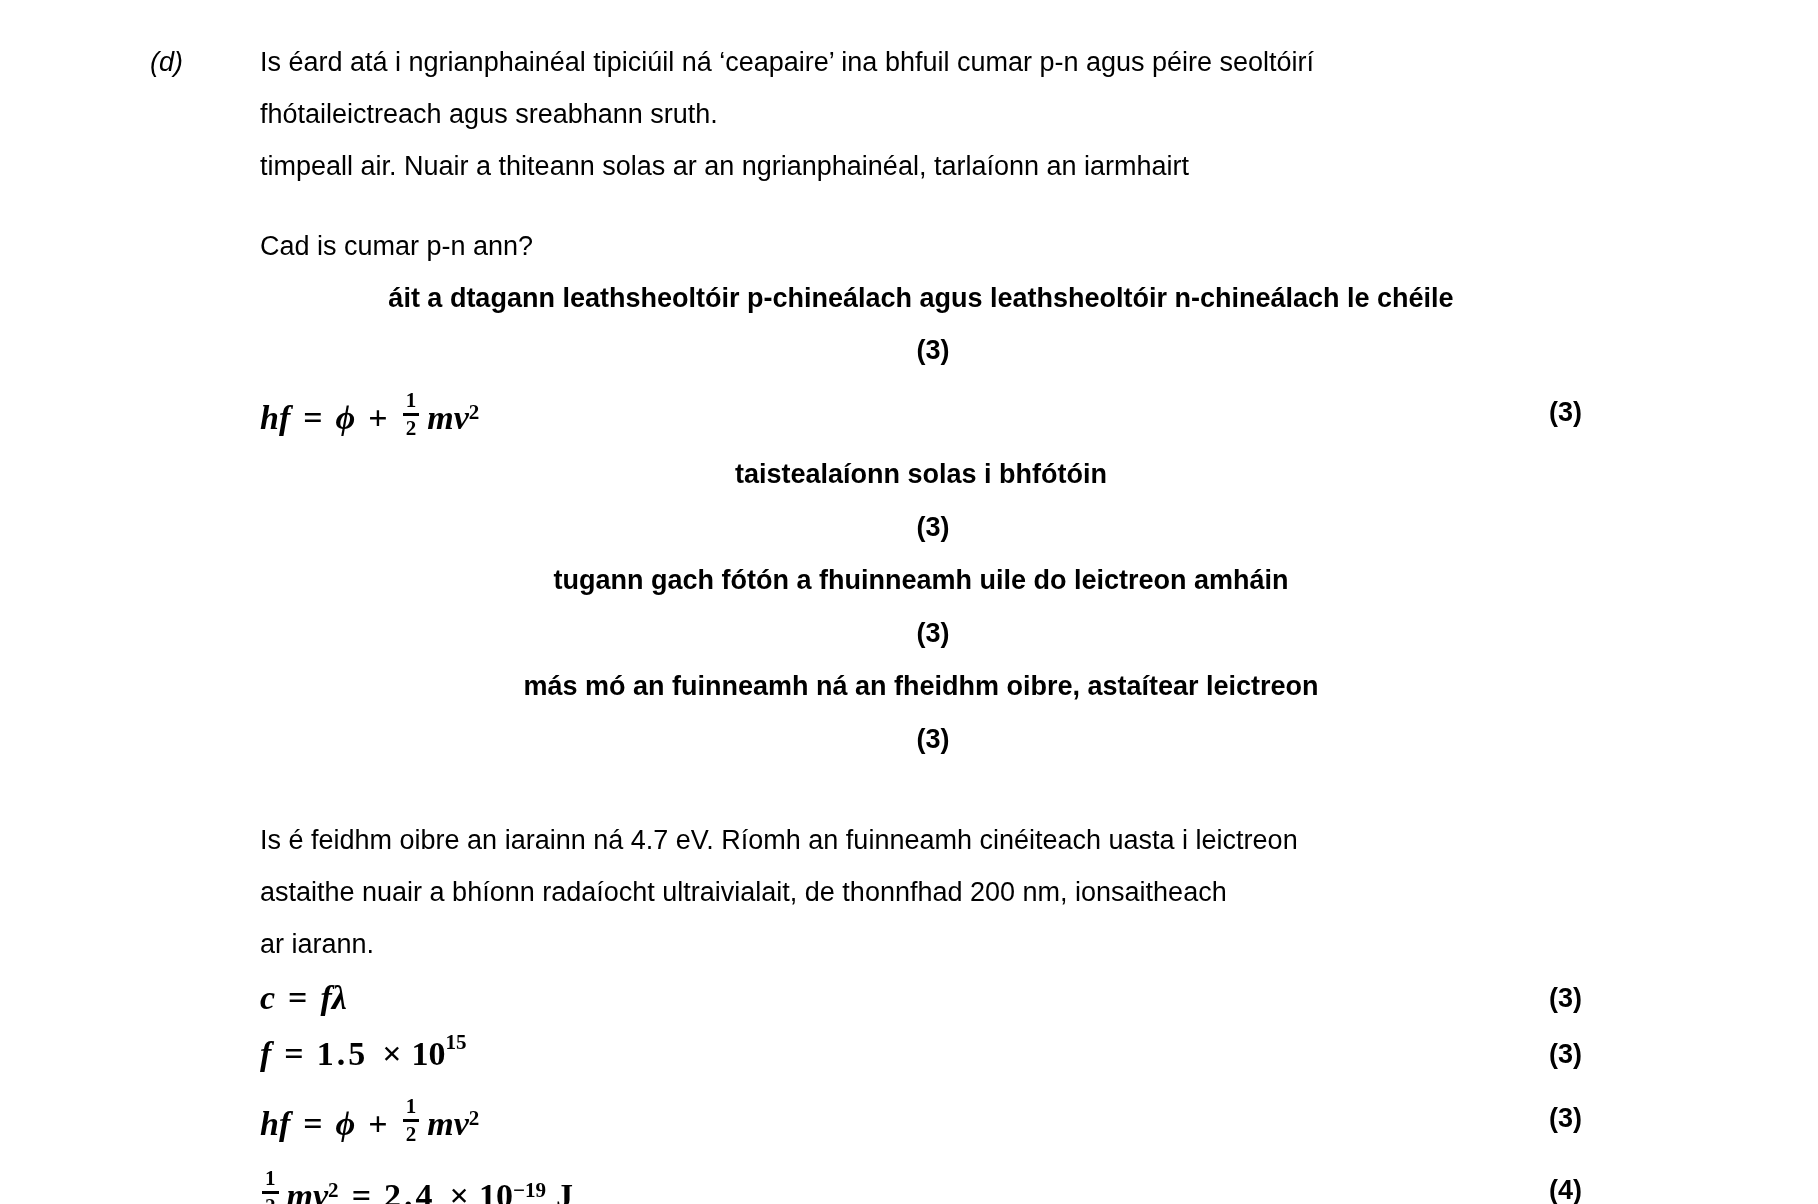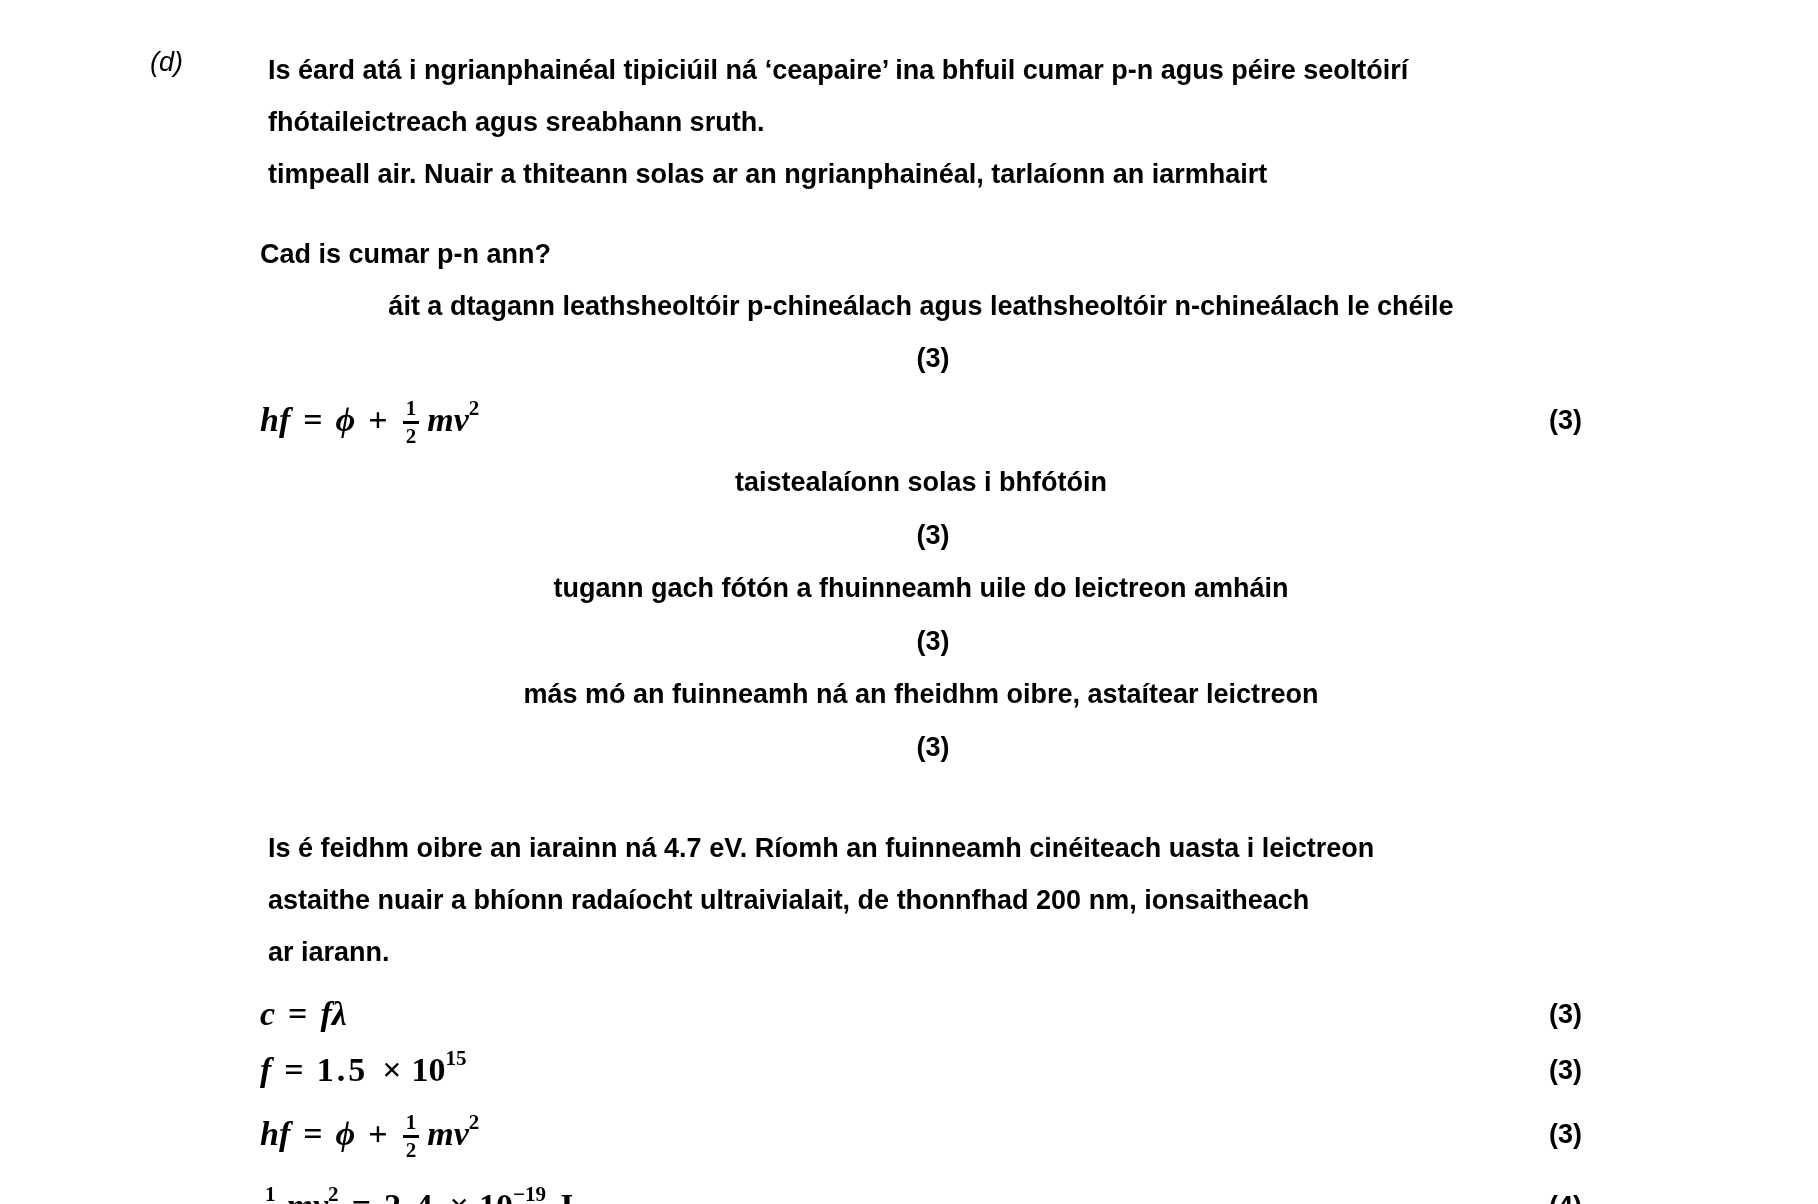--- a/index.html
+++ b/index.html
@@ -17,44 +17,44 @@
   }
   .part-row { display: flex; align-items: flex-start; }
   .part-label {
     flex: 0 0 110px;
     font-style: italic;
     line-height: 52px;
   }
   .content { flex: 1 1 auto; min-width: 0; }
 
   .line { line-height: 52px; white-space: nowrap; }
-  .para { margin: 8px; font-weight: bold; }
+  .para { margin: 0; }
 
-  .q1 { margin-top: 28px; font-weight: bold; }
+  .q1 { margin-top: 28px; }
   .q2 { margin-top: 52px; }
   .q3 { margin-top: 48px; }
 
   .row {
     display: flex;
     justify-content: space-between;
     align-items: center;
     white-space: nowrap;
   }
   .answer-row { line-height: 52px; font-weight: bold; flex-direction: column; }
   .point-row  { line-height: 53px; font-weight: bold; flex-direction: column; }
   .mark { font-weight: bold; font-family: "Liberation Sans", sans-serif; font-size: 27px; flex: 0 0 auto; margin-left: 24px; }
 
   
   .eq-row { min-height: 72px; }
   .equation {
     font-family: "Liberation Serif", "DejaVu Serif", serif;
     font-weight: bold;
     font-size: 34px;
     display: flex;
-    align-items: center;
+    align-items: flex-end;
     white-space: nowrap;
   }
   .ev  { font-style: italic; }
   .rel { font-style: normal; margin: 0 13px; }
   .val { font-style: normal; letter-spacing: 3px; margin-right: 4px; }
   .times { font-style: normal; margin: 0 10px; }
   .base { font-style: normal; }
   .esup {
     font-style: normal;
     font-size: 0.62em;

